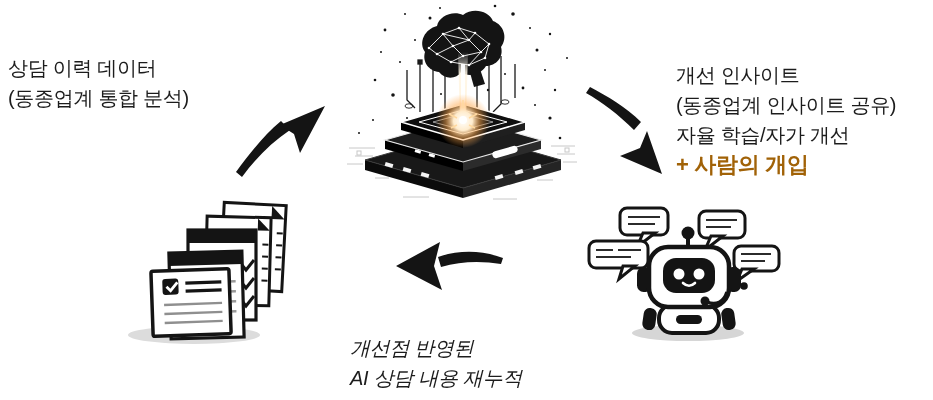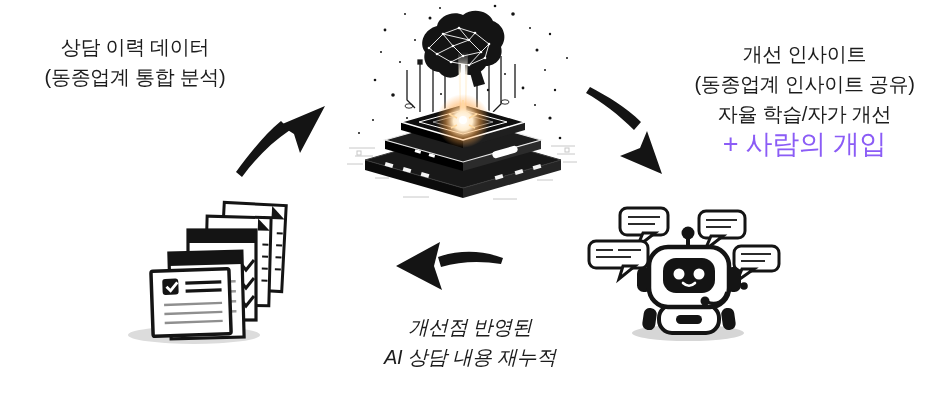--- a/index.html
+++ b/index.html
@@ -1,23 +1,23 @@
 <!DOCTYPE html>
 <html><head>
 <meta charset="utf-8">
 <style>
   html,body{margin:0;padding:0;background:#fff;}
   .stage{
     position:relative;width:933px;height:400px;background:#ffffff;overflow:hidden;
     font-family:"Liberation Sans","DejaVu Sans",sans-serif;color:#1b1b1b;
   }
-  .label{position:absolute;text-align:center;font-size:20px;line-height:30px;
-    font-weight:500;letter-spacing:-0.3px;white-space:nowrap;color:#1c1c1c;}
+  .label{position:absolute;font-size:20px;line-height:30px;
+    font-weight:500;letter-spacing:-0.3px;white-space:nowrap;color:#1c1c1c;margin-top:21px;}
   .label span{display:block;}
-  .label .bold{font-weight:400;font-size:27px;color:#8b5cf6;}
+  .label .bold{font-weight:700;font-size:22px;color:#a16207;}
   .lbl-tl{left:8px;top:32px;width:254px;}
   .lbl-tr{left:676px;top:39px;width:257px;}
   .lbl-bc{left:350px;top:312px;width:240px;font-style:italic;}
   svg{position:absolute;display:block;}
   .svg-chip{left:345px;top:0px;}
   .svg-robot{left:575px;top:195px;}
   .svg-docs{left:122px;top:192px;}
   .svg-arrows{left:0;top:0;pointer-events:none;}
 </style>
 </head>

